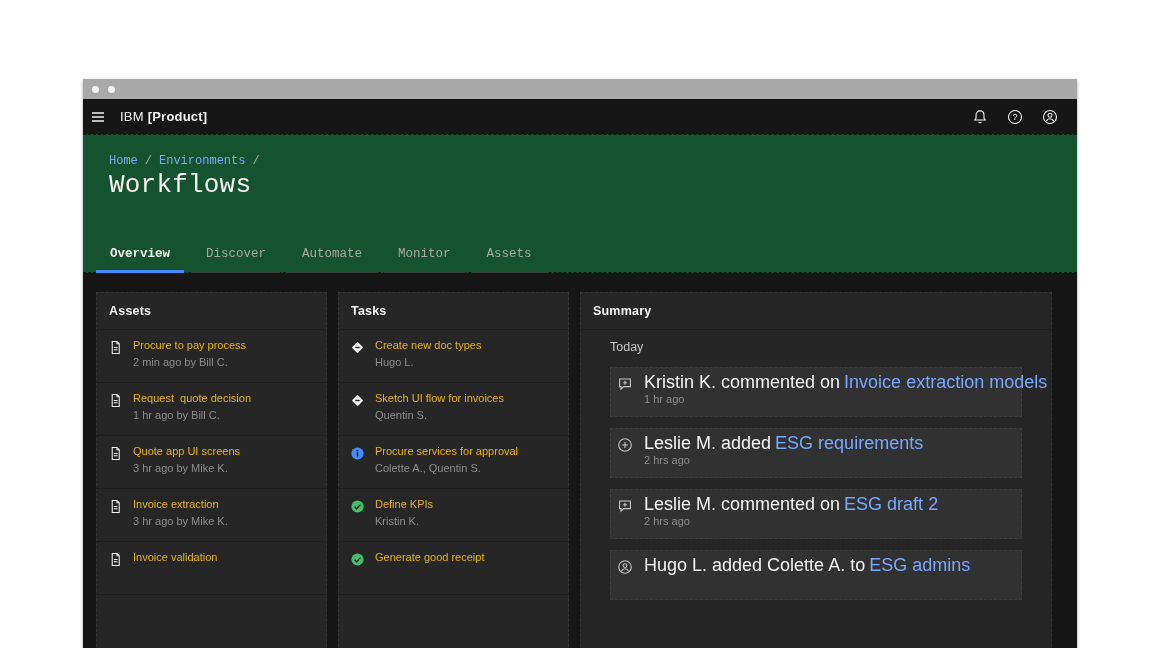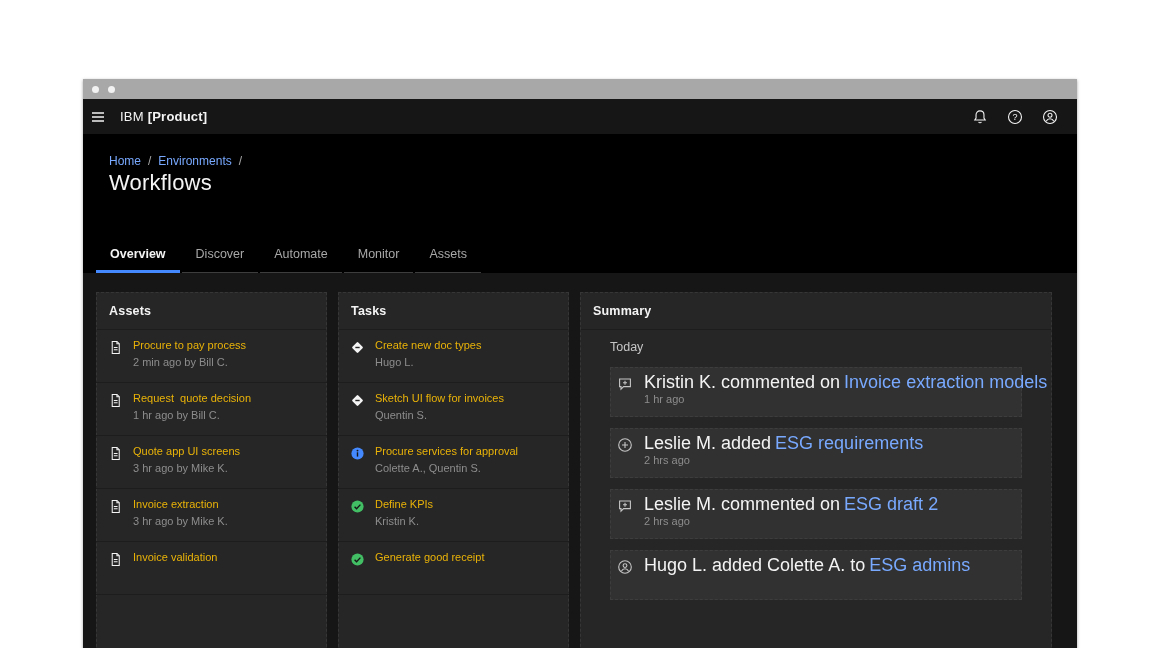--- a/index.html
+++ b/index.html
@@ -16,27 +16,27 @@
   .titlebar{height:20px;background:#a8a8a8;display:flex;align-items:center;padding-left:9px;}
   .dot{width:7px;height:7px;border-radius:50%;background:#f2f2f2;margin-right:9px;}
   
   .topnav{height:35px;background:#161616;display:flex;align-items:center;}
   .hamburger{width:30px;height:35px;display:flex;align-items:center;justify-content:center;cursor:pointer;}
   .brand{color:#f4f4f4;font-size:13px;margin-left:7px;letter-spacing:0.2px;}
   .brand b{font-weight:700;margin-left:4px;}
   .topnav-actions{margin-left:auto;display:flex;padding-right:10px;}
   .nav-btn{width:35px;height:35px;display:flex;align-items:center;justify-content:center;cursor:pointer;}
   
-  .pageheader{height:139px;background:#000000;position:relative;box-sizing:border-box;
-    border-top:1px dashed rgba(0,0,0,0.65);border-bottom:1px dashed rgba(0,0,0,0.65);}
+  .pageheader{height:139px;background:#14532d;position:relative;box-sizing:border-box;
+    border-top:1px dashed rgba(0,0,0,0.65);border-bottom:1px dashed rgba(0,0,0,0.65);font-family:Liberation Mono, monospace;}
   .breadcrumb{position:absolute;left:26px;top:19px;font-size:12px;display:flex;}
   .crumb{color:#78a9ff;cursor:pointer;}
   .crumb-sep{color:#a8a8a8;margin:0 7px;}
-  .page-title{position:absolute;left:26px;top:35px;font-size:22px;font-weight:400;color:#f4f4f4;letter-spacing:0.2px;}
-  .tabs{position:absolute;left:13px;bottom:-1px;display:flex;gap:2px;text-align:center;}
+  .page-title{position:absolute;left:26px;top:35px;font-size:26px;font-weight:400;color:#f4f4f4;letter-spacing:0.2px;}
+  .tabs{position:absolute;left:13px;bottom:-1px;display:flex;gap:8px;text-align:center;}
   .tab{position:relative;font-size:12.5px;color:#a8a8a8;padding:8px 14px 12px;cursor:pointer;}
   .tab::after{content:"";position:absolute;left:0;right:0;bottom:0;height:1px;background:#3d3d3d;}
   .tab.selected{color:#f4f4f4;font-weight:700;}
   .tab.selected::after{height:3px;background:#4589ff;}
   
   .card{position:absolute;top:213px;background:#262626;height:380px;
     outline:1px dashed rgba(150,150,150,0.14);outline-offset:-1px;}
   .card-assets{left:13px;width:231px;}
   .card-tasks{left:255px;width:231px;}
   .card-summary{left:497px;width:472px;}

